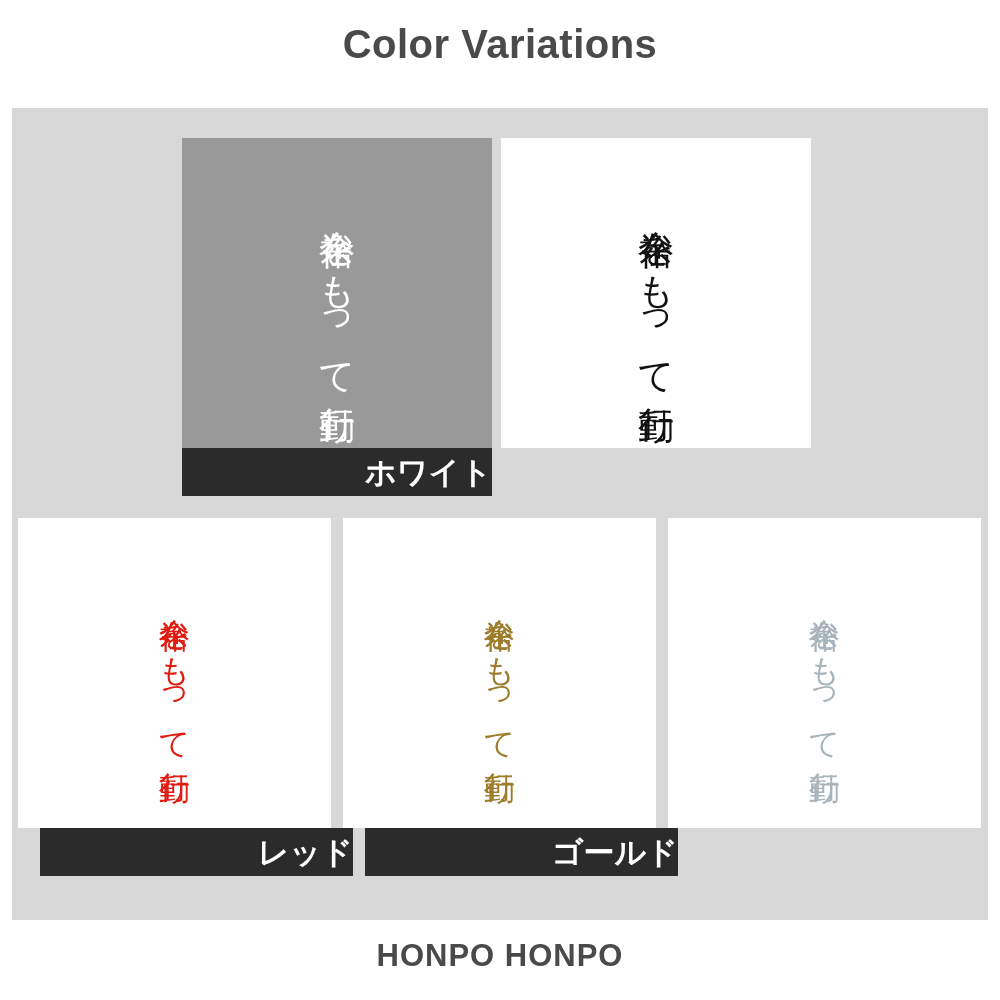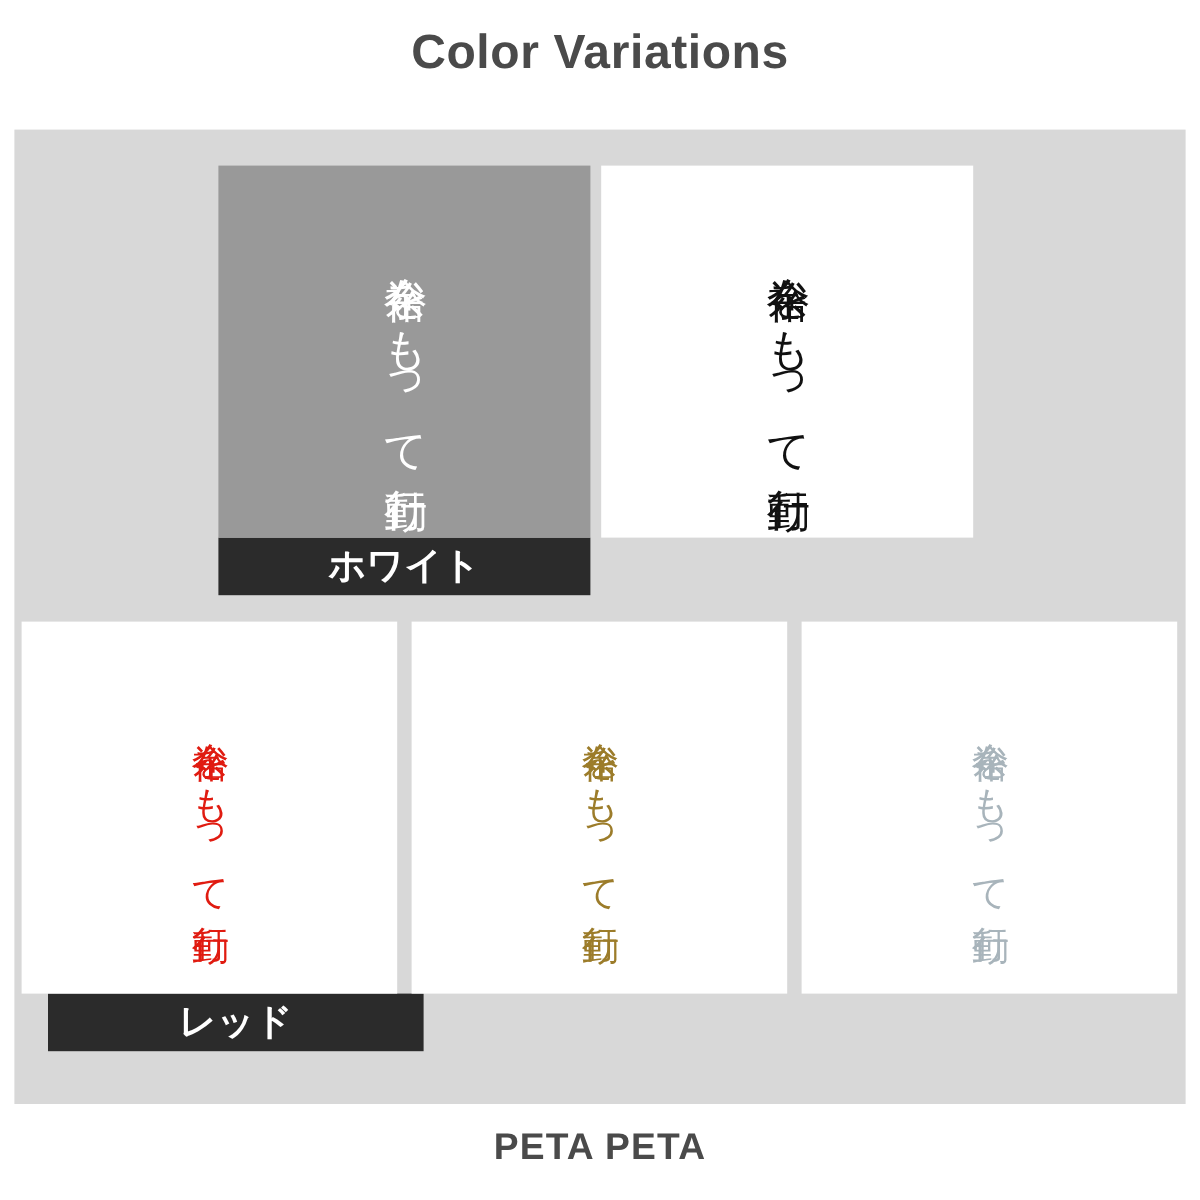--- a/index.html
+++ b/index.html
@@ -71,21 +71,21 @@
     text-orientation: upright;
     font-family: "DejaVu Sans", sans-serif;
     line-height: 1.05;
     letter-spacing: 2px;
     white-space: nowrap;
   }
   .label {
     width: 100%;
     background: #2b2b2b;
     color: #ffffff;
-    text-align: center;
+    text-align: right;
     font-family: "DejaVu Sans", sans-serif;
     font-weight: bold;
     box-sizing: border-box;
   }
 
   
   .row1 .swatch { height: 310px; }
   .row1 .label  { height: 48px; line-height: 48px; font-size: 31px; }
   .row1 .vtext  { font-size: 36px; }
 
@@ -127,25 +127,26 @@
       <div class="swatch" style="background:#ffffff;">
         <div class="vtext" style="color:#e01b10;">余裕をもって行動</div>
       </div>
       <div class="label">レッド</div>
     </div>
 
     <div class="card row2" id="card-gold">
       <div class="swatch" style="background:#ffffff;">
         <div class="vtext" style="color:#9c7c2a;">余裕をもって行動</div>
       </div>
+      <div class="label">ゴールド</div>
     </div>
 
     <div class="card row2" id="card-silver">
       <div class="swatch" style="background:#ffffff;">
         <div class="vtext" style="color:#a8b4bb;">余裕をもって行動</div>
       </div>
     </div>
 
   </div>
 
-  <div class="footer">PETA PETA</div>
+  <div class="footer">HONPO HONPO</div>
 
 </div>
 
 </body></html>

